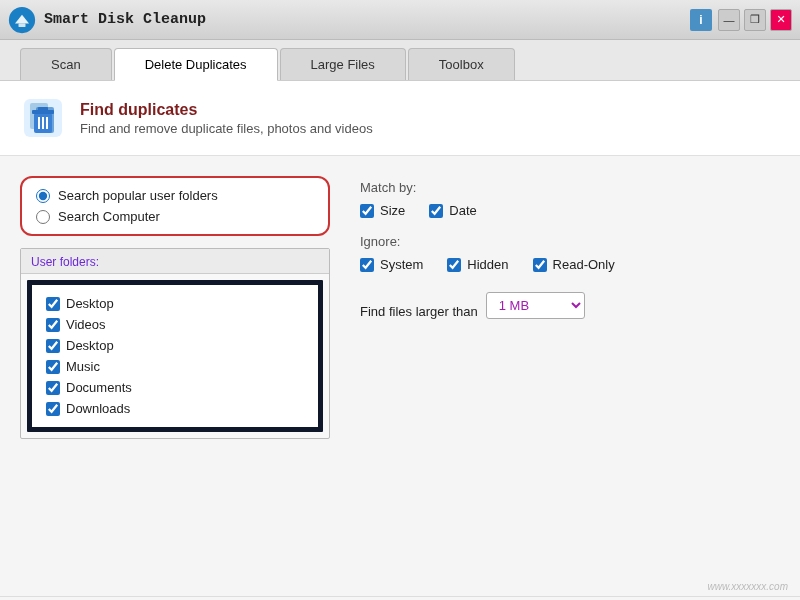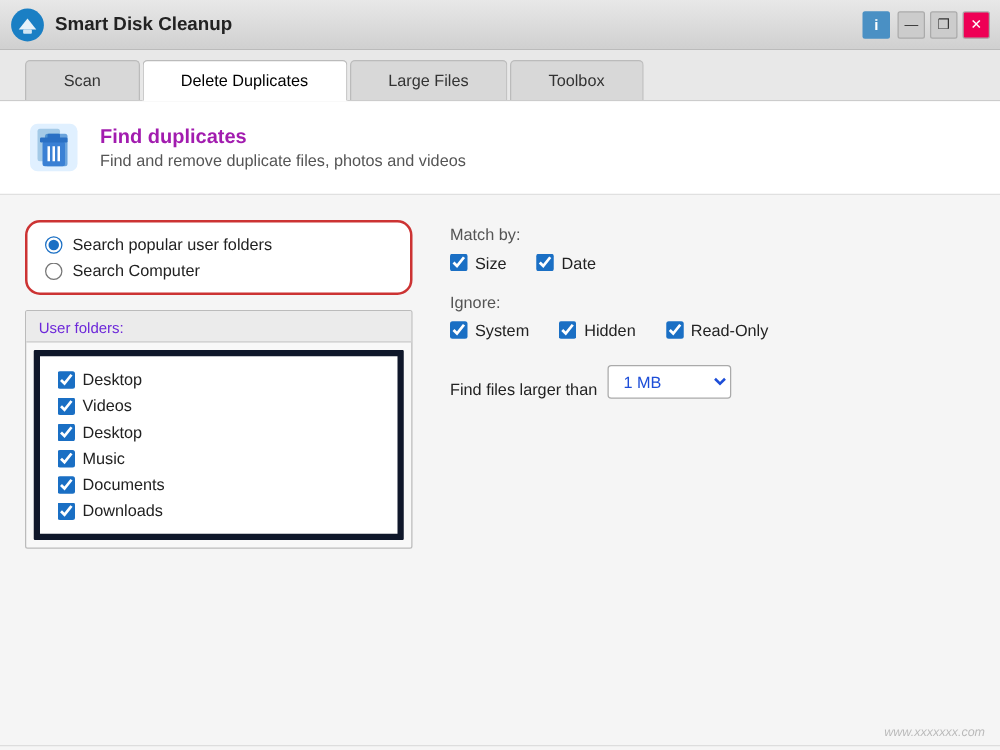--- a/index.html
+++ b/index.html
@@ -24,20 +24,21 @@
     .title-bar-logo {
       width: 28px;
       height: 28px;
       margin-right: 8px;
     }
     .title-bar-text {
       font-size: 15px;
       font-weight: 600;
       color: #222;
       flex: 1;
+      font-family: Liberation Mono, monospace;
     }
     .title-bar-controls {
       display: flex;
       gap: 4px;
     }
     .title-bar-btn {
       width: 22px;
       height: 22px;
       background: #ccc;
       border: 1px solid #aaa;
@@ -100,21 +101,21 @@
     }
     .header-icon {
       width: 46px;
       height: 46px;
       margin-right: 14px;
       flex-shrink: 0;
     }
     .header-title {
       font-size: 16px;
       font-weight: 700;
-      color: #a21caf;
+      color: #7f1d1d;
     }
     .header-subtitle {
       font-size: 13px;
       color: #555;
       margin-top: 2px;
       text-align: center;
     }
 
     
     .body-area {
@@ -198,21 +199,21 @@
       color: #555;
       margin-bottom: 8px;
     }
     .checkboxes-row {
       display: flex;
       gap: 24px;
       flex-wrap: wrap;
     }
     .checkbox-option {
       display: flex;
-      align-items: flex-start;
+      align-items: center;
       gap: 6px;
       font-size: 13px;
       color: #222;
     }
     .option-checkbox {
       width: 14px;
       height: 14px;
       accent-color: #1a6fc4;
     }
 
@@ -224,21 +225,21 @@
       color: #222;
       margin-top: 20px;
     }
     .file-size-select {
       padding: 4px 24px 4px 8px;
       border: 1px solid #aaa;
       border-radius: 3px;
       font-size: 13px;
       background: white;
       cursor: pointer;
-      color: #1d4ed8;
+      color: #a21caf;
     }
 
     
     .bottom-bar {
       background: #f5f5f5;
       padding: 16px 20px;
       display: flex;
       justify-content: flex-end;
       border-top: 1px solid #ddd;
     }

